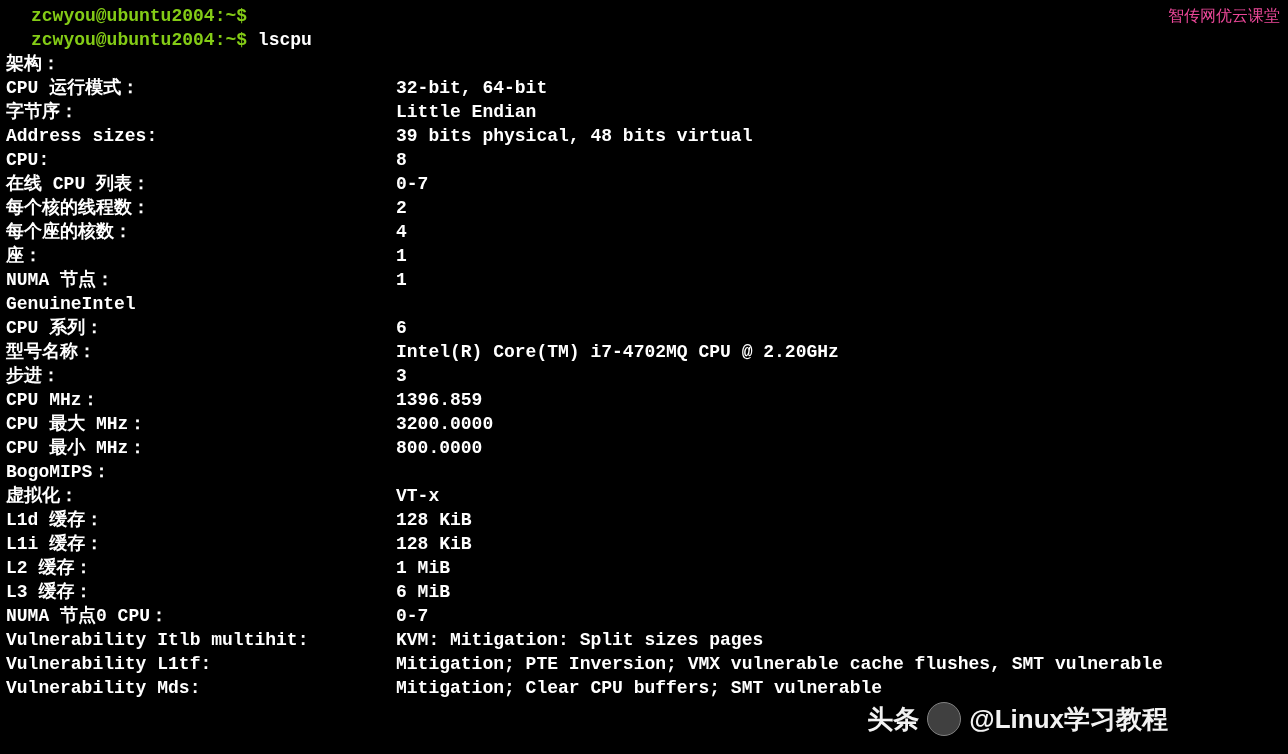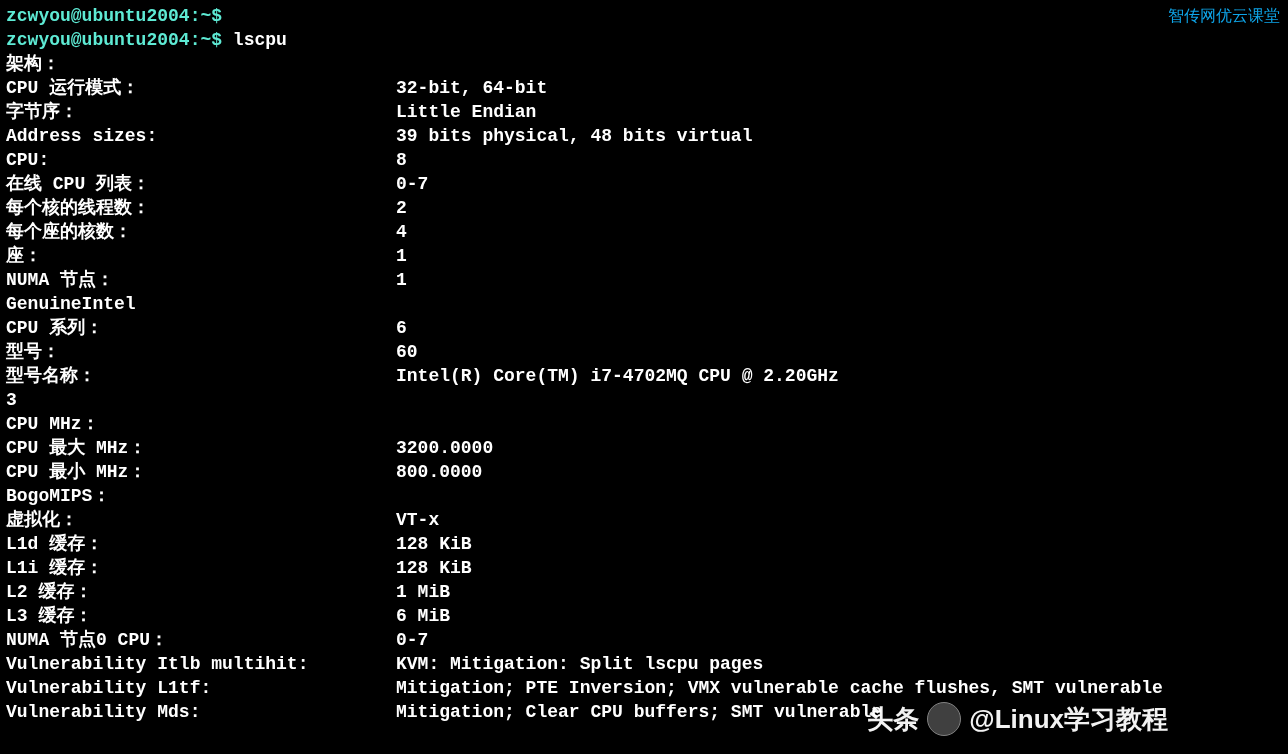--- a/index.html
+++ b/index.html
@@ -10,26 +10,26 @@
     font-size: 18px;
     line-height: 24px;
     padding: 4px 6px;
     width: 1288px;
     height: 754px;
     overflow: hidden;
     position: relative;
     font-weight: bold;
   }
   .line { white-space: pre; }
-  .prompt-user { color: #5eead4; }
+  .prompt-user { color: #84cc16; margin-left: 25px; }
   .watermark-top {
     position: absolute;
     top: 4px;
     right: 8px;
-    color: #0ea5e9;
+    color: #ec4899;
     font-size: 16px;
     font-weight: normal;
     font-family: "Microsoft YaHei", sans-serif;
   }
   .watermark-bottom {
     position: absolute;
     bottom: 18px;
     right: 120px;
     color: #ffffff;
     font-size: 26px;
@@ -101,32 +101,30 @@
       <div class="value">1</div>
     </div>
     <div class="row">
       <div class="value">GenuineIntel</div>
     </div>
     <div class="row">
       <div class="label">CPU 系列：</div>
       <div class="value">6</div>
     </div>
     <div class="row">
-      <div class="label">型号：</div>
-      <div class="value">60</div>
-    </div>
-    <div class="row">
       <div class="label">型号名称：</div>
       <div class="value">Intel(R) Core(TM) i7-4702MQ CPU @ 2.20GHz</div>
     </div>
     <div class="row">
+      <div class="label">步进：</div>
       <div class="value">3</div>
     </div>
     <div class="row">
       <div class="label">CPU MHz：</div>
+      <div class="value">1396.859</div>
     </div>
     <div class="row">
       <div class="label">CPU 最大 MHz：</div>
       <div class="value">3200.0000</div>
     </div>
     <div class="row">
       <div class="label">CPU 最小 MHz：</div>
       <div class="value">800.0000</div>
     </div>
     <div class="row">
@@ -151,21 +149,21 @@
     <div class="row">
       <div class="label">L3 缓存：</div>
       <div class="value">6 MiB</div>
     </div>
     <div class="row">
       <div class="label">NUMA 节点0 CPU：</div>
       <div class="value">0-7</div>
     </div>
     <div class="row">
       <div class="label">Vulnerability Itlb multihit:</div>
-      <div class="value">KVM: Mitigation: Split lscpu pages</div>
+      <div class="value">KVM: Mitigation: Split sizes pages</div>
     </div>
     <div class="row">
       <div class="label">Vulnerability L1tf:</div>
       <div class="value">Mitigation; PTE Inversion; VMX vulnerable cache flushes, SMT vulnerable</div>
     </div>
     <div class="row">
       <div class="label">Vulnerability Mds:</div>
       <div class="value">Mitigation; Clear CPU buffers; SMT vulnerable</div>
     </div>
   </div>

